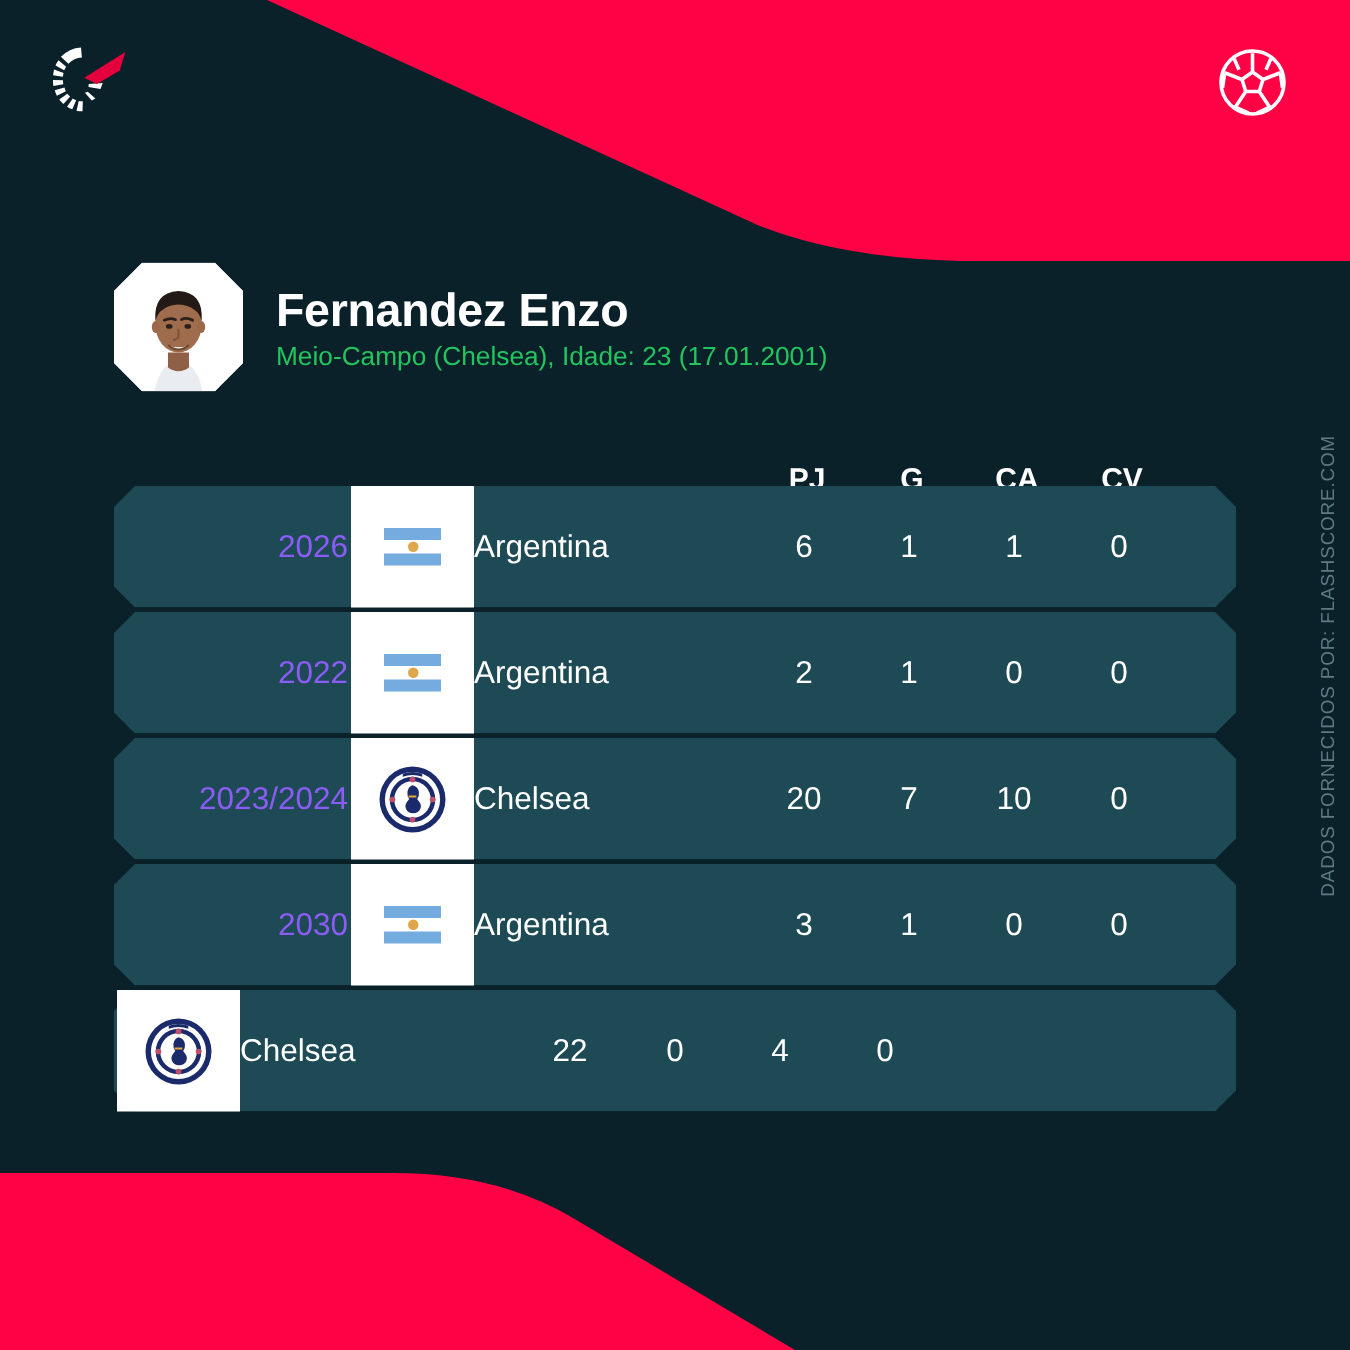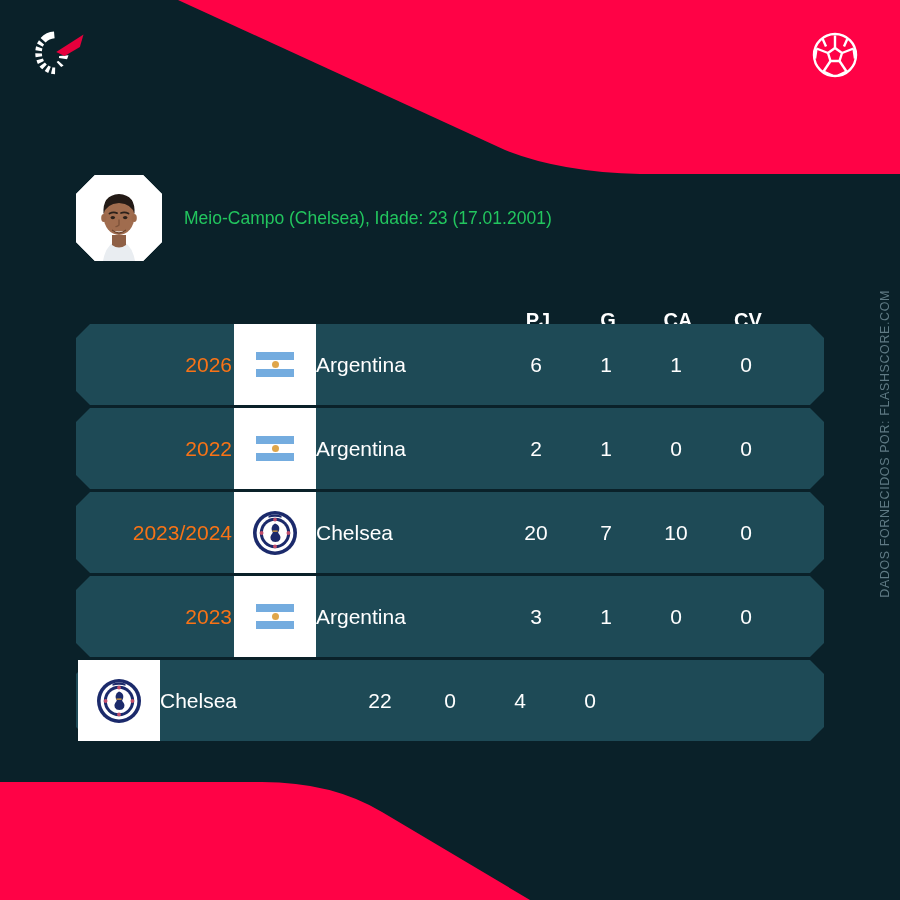--- a/index.html
+++ b/index.html
@@ -133,21 +133,21 @@
   .row-inner {
     position: absolute;
     inset: 0;
     display: flex;
     align-items: center;
   }
   .cell-season {
     flex: none;
     width: 156px;
     text-align: right;
-    color: #f97316;
+    color: #8b5cf6;
     font-size: 21px;
     padding-right: 0;
     line-height: 1;
   }
   .cell-badge {
     flex: none;
     width: 82px;
     height: 81px;
     margin-left: 2px;
     background: #ffffff;
@@ -280,20 +280,21 @@
       <path d="M43 45 v5 q-1.6 1.4 -3 1.6" stroke="#7d523a" stroke-width="1.4" fill="none" stroke-linecap="round"></path>
 
       <path d="M36.5 55.5 q6.5 5 13 0 q-6.5 2 -13 0 Z" fill="#ffffff"></path>
       <path d="M36.5 55.3 q6.5 5.4 13 0" stroke="#6d4630" stroke-width="1.3" fill="none" stroke-linecap="round"></path>
 
       <ellipse cx="27.8" cy="43" rx="2.6" ry="4" fill="#9c684a"></ellipse>
       <ellipse cx="58.2" cy="43" rx="2.6" ry="4" fill="#9c684a"></ellipse>
     </svg>
   </div>
   <div class="player-text">
+    <div class="player-name">Fernandez Enzo</div>
     <div class="player-meta">Meio-Campo (Chelsea), Idade: 23 (17.01.2001)</div>
   </div>
 </div>
 
 <div class="stats-table">
   <div class="table-head">
     <div class="th-spacer"></div>
     <div class="th">PJ</div>
     <div class="th">G</div>
     <div class="th">CA</div>
@@ -362,21 +363,21 @@
       <div class="cell-stat">20</div>
       <div class="cell-stat">7</div>
       <div class="cell-stat">10</div>
       <div class="cell-stat">0</div>
     </div>
   </div>
 
   <div class="row-outer">
     <div class="row-bg"></div>
     <div class="row-inner">
-      <div class="cell-season">2023</div>
+      <div class="cell-season">2030</div>
       <div class="cell-badge">
             <div class="flag-ar">
               <div class="stripe top"></div>
               <div class="sun"></div>
               <div class="stripe bot"></div>
             </div>
           </div>
       <div class="cell-team">Argentina</div>
       <div class="cell-stat">3</div>
       <div class="cell-stat">1</div>

